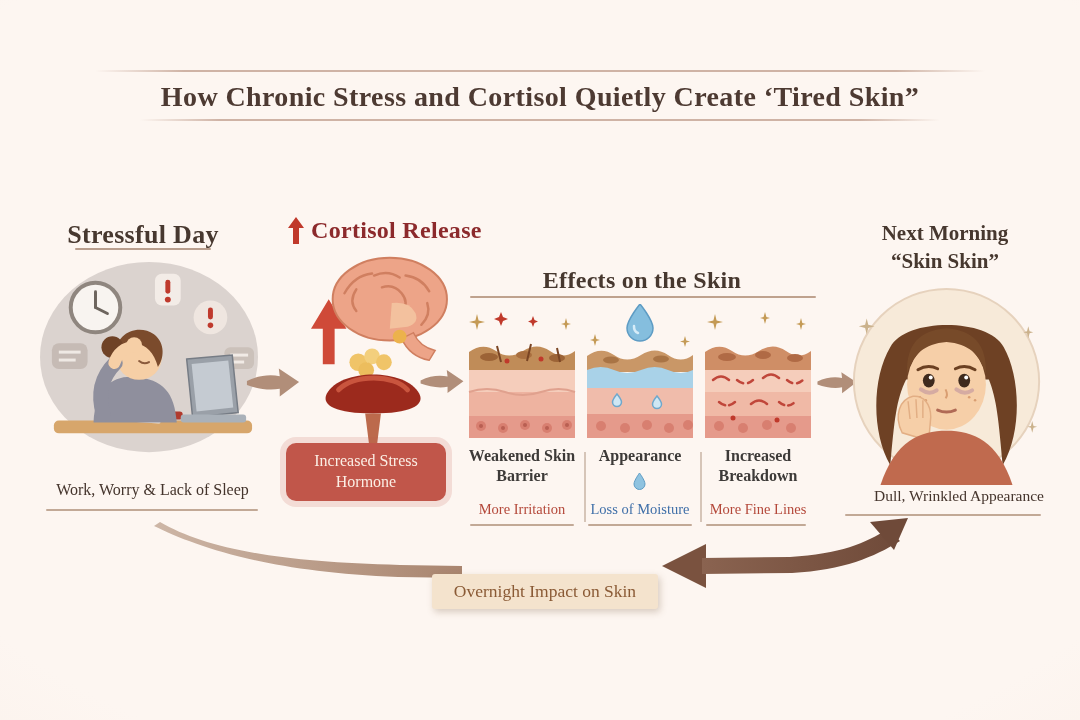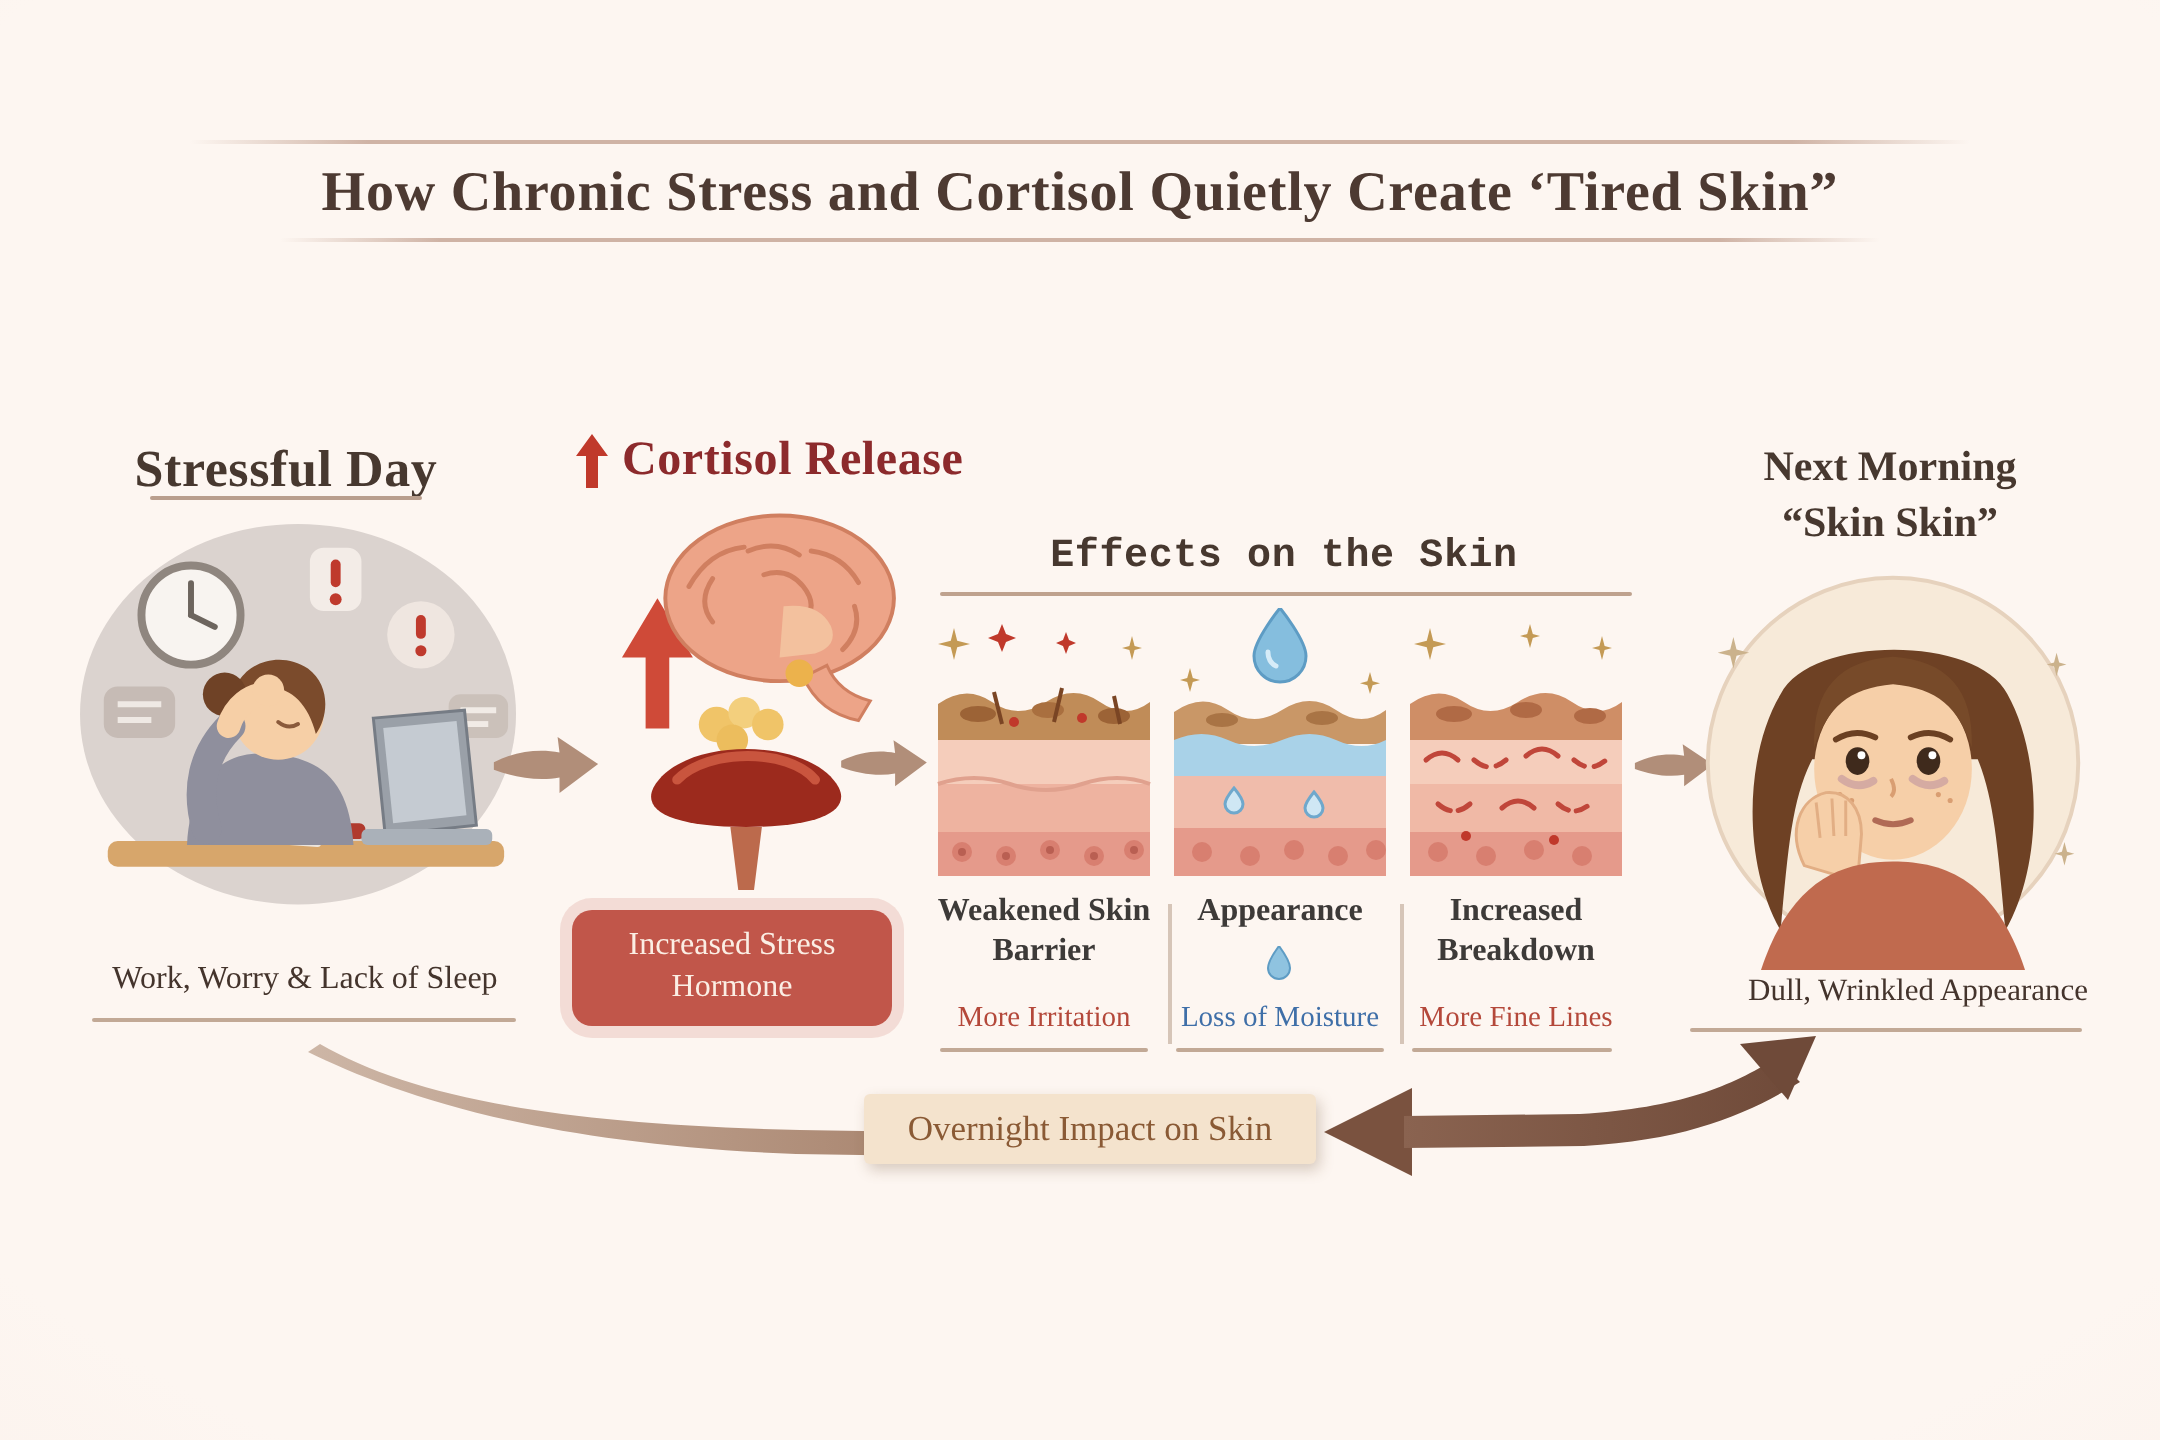--- a/index.html
+++ b/index.html
@@ -13,21 +13,21 @@
   .title { width:1080px; text-align:center; font-size:28px; font-weight:700;
            color:#4d3a32; letter-spacing:.4px; }
   .h-sec { font-size:26px; font-weight:700; color:#47382f; text-align:center; letter-spacing:.3px; }
   .underline { height:2px; background:#b99e8d; border-radius:2px; }
   .underline.thin { height:1.5px; background:#c2a996; }
   .caption { font-size:16px; color:#44342c; text-align:center; }
   .cortisol-h { display:flex; align-items:center; gap:7px; }
   .cortisol-h span { font-size:24px; font-weight:700; color:#8c2a2c; letter-spacing:.3px; }
   .badge { background:#c1564a; color:#fbeee4; font-size:16px; text-align:center;
            padding:8px 20px; border-radius:10px; line-height:1.3;
-           box-shadow:0 0 0 6px rgba(193,86,74,.16);margin-top:12px; }
+           box-shadow:0 0 0 6px rgba(193,86,74,.16); }
   .panel-title { font-size:16px; font-weight:700; color:#3d3a38; text-align:center; line-height:1.25; }
   .panel-sub { font-size:14.5px; text-align:center; font-weight:400; }
   .sub-red { color:#b4483a; }
   .sub-blue { color:#3f6fa8; }
   .vdivider { width:1.5px; background:#d6c5b8; }
   .nm-head { text-align:center; font-size:21px; font-weight:700; color:#47382f; line-height:1.35; }
   .banner-label { background:#f4e3cd; color:#8a5a35; font-size:17.5px; text-align:center;
                   padding:7px 4px; border-radius:3px; box-shadow:2px 3px 7px rgba(120,90,60,.28); }
 </style>
 </head>
@@ -119,21 +119,21 @@
       <path d="M73 172 L89 172 L85 204 L77 204 Z" fill="#bc6a4c"></path>
     </g>
   </svg>
 
   <div class="abs badge" style="left:286px; top:443px; width:160px;">Increased Stress Hormone</div>
 
   <svg class="abs" style="left:419px; top:366px;" width="46" height="32" viewBox="0 0 58 34">
     <path d="M2 15 C 14 9, 26 8, 36 10 L 35 2 L 56 16 L 36 31 L 36 23 C 25 25, 13 23, 2 19 Z" fill="#b18e79"></path>
   </svg>
 
-  <h2 class="abs h-sec" style="left:492px; top:267px; width:300px; font-size:20px;font-family:Liberation Mono, monospace;">Effects on the Skin</h2>
+  <h2 class="abs h-sec" style="left:492px; top:267px; width:300px; font-size:24px;">Effects on the Skin</h2>
   <div class="abs underline" style="left:470px; top:296px; width:346px; background:#bfa28e;"></div>
 
   <svg class="abs" style="left:467px; top:308px;" width="110" height="132" viewBox="0 0 110 132">
     <g fill="#c49a55">
       <polygon points="10,6 11.6,12.4 18,14 11.6,15.6 10,22 8.4,15.6 2,14 8.4,12.4"></polygon>
       <polygon points="99,10 100.3,15 104,16 100.3,17 99,22 97.7,17 94,16 97.7,15"></polygon>
     </g>
     <g fill="#c0392b">
       <polygon points="34,4 36,9 41,11 36,13 34,18 32,13 27,11 32,9"></polygon>
       <polygon points="66,8 67.5,12 71,13.5 67.5,15 66,19 64.5,15 61,13.5 64.5,12"></polygon>
@@ -300,15 +300,15 @@
         <stop offset="0" stop-color="#8a6350"></stop>
           <stop offset="1" stop-color="#6f4a39"></stop>
       </linearGradient>
     </defs>
     <path d="M10 6 C 55 32, 125 46, 250 49 L 312 50 L 312 62 L 248 61 C 115 56, 45 30, 4 10 Z" fill="url(#gL)"></path>
     <polygon points="512,50 556,28 556,72" fill="#7a523f"></polygon>
     <path d="M552 42 L640 41 C 690 38, 716 27, 738 13 L 750 25 C 724 41, 694 54, 642 57 L 552 58 Z" fill="url(#gR)"></path>
     <polygon points="758,2 720,6 744,34" fill="#6f4a39"></polygon>
   </svg>
 
-  <div class="abs banner-label" style="left:432px; top:547px; width:226px;">Overnight Impact on Skin</div>
+  <div class="abs banner-label" style="left:432px; top:574px; width:226px;">Overnight Impact on Skin</div>
 
 </div>
 
 </body></html>

